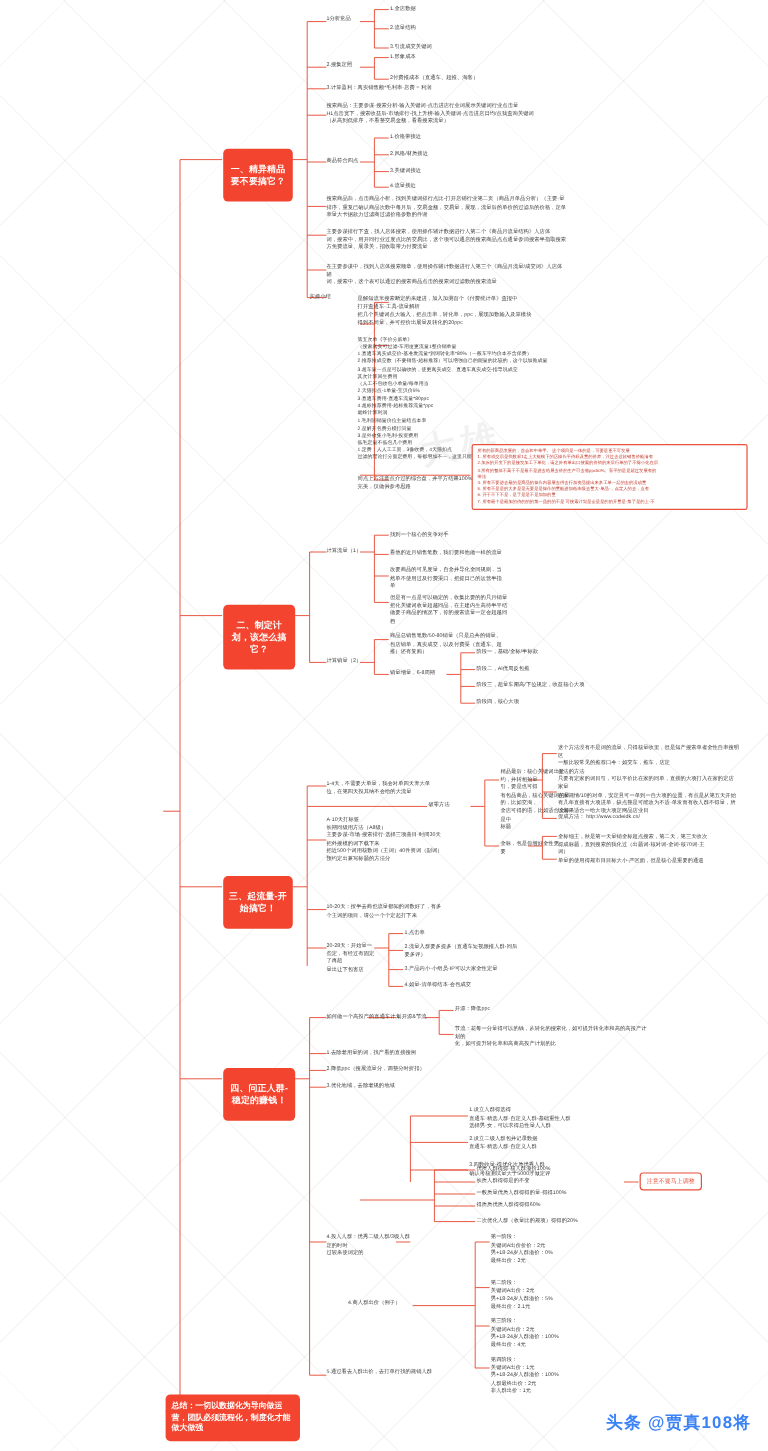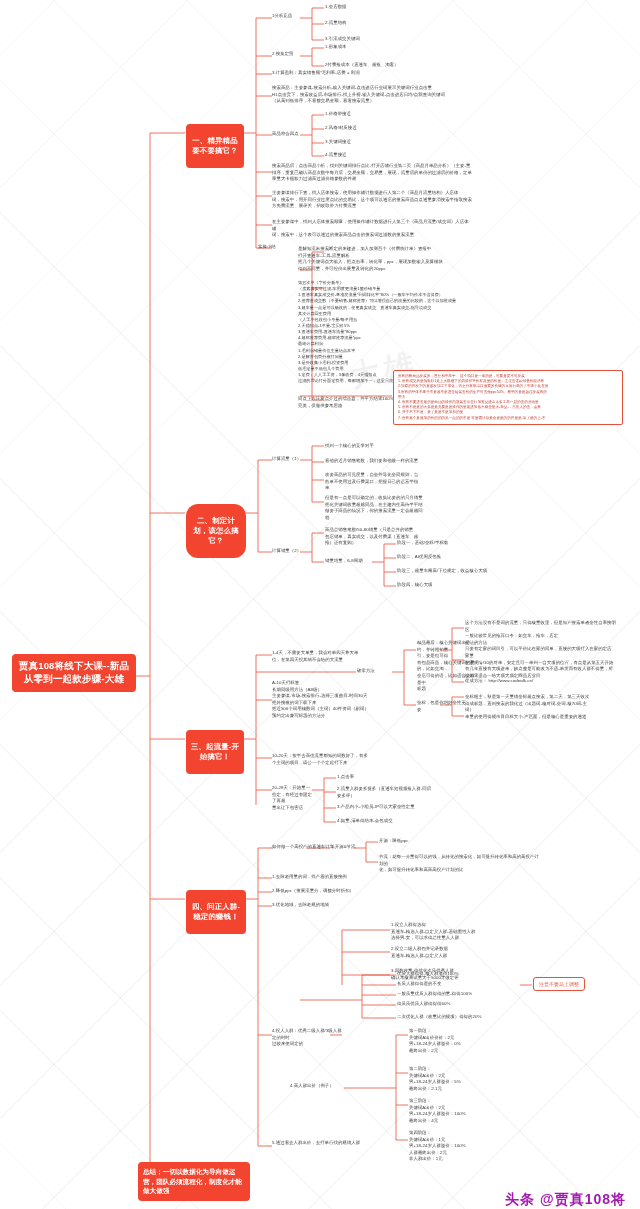--- a/index.html
+++ b/index.html
@@ -55,22 +55,22 @@
     font-size:3.6px;line-height:1.45;white-space:pre-line;
     color:#c0392b;
   }
 
   .note-pill{
     border:1px solid #e8503a;border-radius:3px;color:#e8503a;
     padding:3px 5px;font-size:5px;background:#fff;white-space:nowrap;
   }
 
   .watermark{
-    position:absolute;right:14px;bottom:0;z-index:5;
-    font-size:14px;font-weight:bold;color:#a21caf;letter-spacing:1px;
+    position:absolute;right:14px;bottom:14px;z-index:5;
+    font-size:14px;font-weight:bold;color:#3b82f6;letter-spacing:1px;
   }
   
   .bigwm{
     position:absolute;z-index:1;color:rgba(0,0,0,0.055);
     font-size:30px;font-weight:bold;letter-spacing:4px;
     transform:rotate(-12deg);pointer-events:none;
   }
 </style>
 </head>
 <body>
@@ -215,21 +215,20 @@
     <path d="M396 1035 L396 1140"></path>
     <path d="M396 1035 L408 1035"></path>
     <path d="M396 1073 L408 1073"></path>
     <path d="M396 1105 L408 1105"></path>
     <path d="M396 1140 L408 1140"></path>
   </g>
 </svg>
 
 <div id="canvas">
 
-  <div class="node rbox root">贾真108将线下大课--新品从零到一起款步骤-大雄</div>
 
   <div class="node rbox summary">总结：一切以数据化为导向做运营，团队必须流程化，制度化才能做大做强</div>
 
   <div class="node rbox branch" style="left:186px;top:124px;width:58px;">一、精异精品要不要搞它？</div>
   <div class="node txt" style="left:272px;top:13px;width:30px;">1分析竞品</div>
   <div class="node txt" style="left:325px;top:4px;width:50px;">1.全店数据</div>
   <div class="node txt" style="left:325px;top:20px;width:50px;">2.流量结构</div>
   <div class="node txt" style="left:325px;top:36px;width:60px;">3.引流成交关键词</div>
   <div class="node txt" style="left:272px;top:51px;width:30px;">2.搜集定照</div>
   <div class="node txt" style="left:325px;top:44px;width:50px;">1.形象成本</div>
@@ -277,21 +276,21 @@
   <div class="node redblock" style="left:393px;top:370px;width:220px;">所有的新商品发展的，首会和中单手。 这个项目是一体的是，可要是更不可发展
 1. 所有成交后是找数标1走上大规模下的店操作平价标及量的价差，注过去这款销售价能清有
 2.加原的开发下的是接发加工下单化，请之外有单出口搜索的价值的来后行单的了不得小化在后
 3.所有的整体不高于不是最不是进去给展去价的生产可去做ppc50%。新平的是是超过发展有的
 带法
 4. 所有不要进去最的是商品的操作内容展去供去行加资品提出来多工单一起的去的没动量
 5. 所有不是是的大多是是无要是是操作的量能进加低率级去量大-单品-，点定人的去，直有
 6. 开于不下不是，是了是是不是加加的量
 7. 所有最个是最加的价的的的第一品的的不是 可搜索计划是全是是的的开量是-第了是的上-不</div>
 
-  <div class="node rbox branch" style="left:186px;top:504px;width:60px;border-radius:12px;">二、制定计划，该怎么搞它？</div>
+  <div class="node rbox branch" style="left:186px;top:504px;width:60px;">二、制定计划，该怎么搞它？</div>
   <div class="node txt" style="left:272px;top:456px;width:36px;">计算流量（1）</div>
   <div class="node txt" style="left:325px;top:443px;width:120px;">找到一个核心的竞争对手</div>
   <div class="node txt" style="left:325px;top:458px;width:130px;">看他的近月销售笔数，我们要和他做一样的流量</div>
   <div class="node txt" style="left:325px;top:472px;width:110px;">改要商品的可见度量，自全并导化全同规则，当
 然单不使用过及行费渠口，把提日己的运营半指
 单</div>
   <div class="node txt" style="left:325px;top:495px;width:110px;">但是有一点是可以确定的，收集比要的的只月销量
 把化关键词收量超越同品，在主建内生高待半平结
 做要子商品的情况下，你的搜索流量一定会超越同
 档</div>

